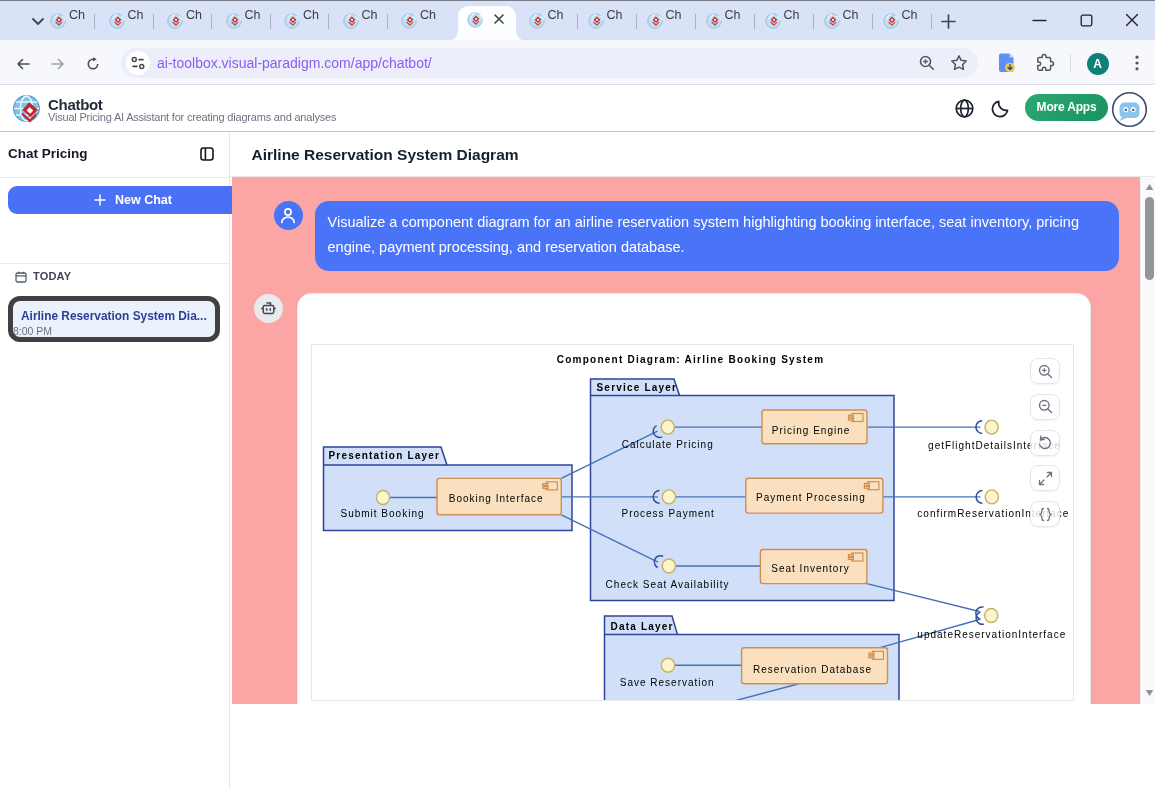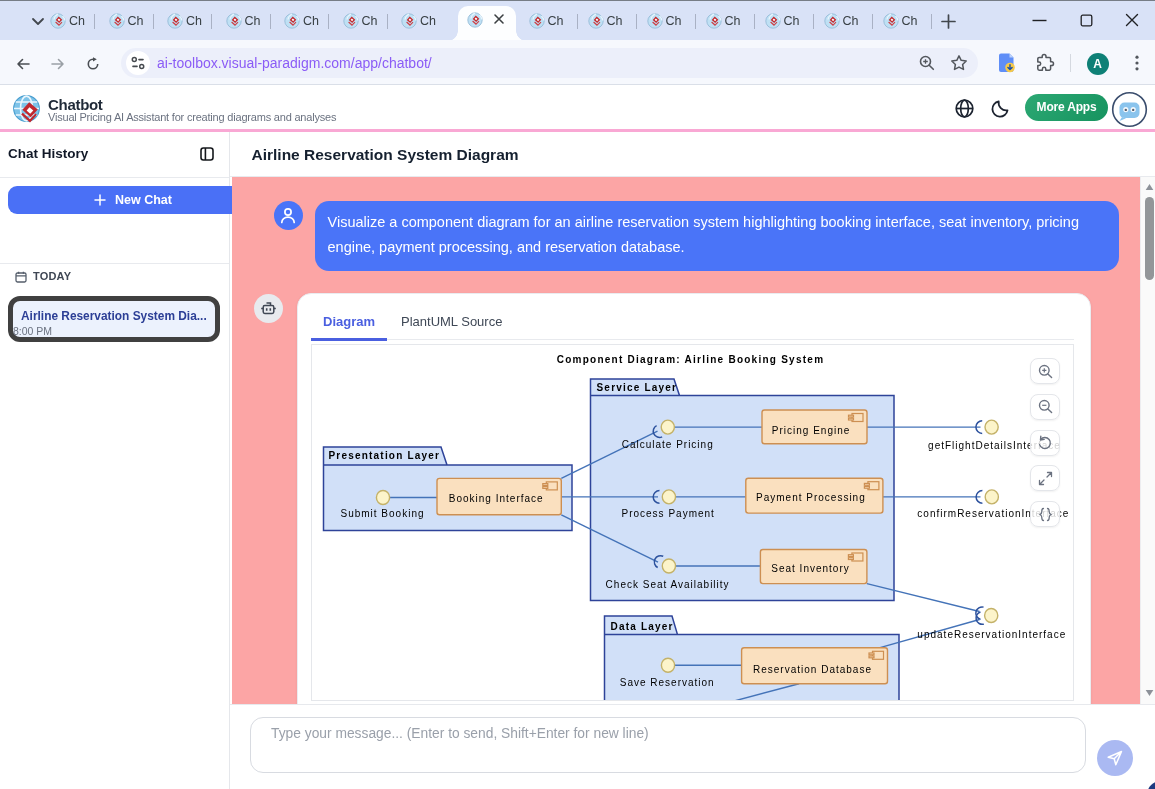--- a/index.html
+++ b/index.html
@@ -3,32 +3,32 @@
 <meta charset="utf-8">
 <style>
   * { margin:0; padding:0; box-sizing:border-box; }
   html,body { width:1155px; height:789px; overflow:hidden; font-family:"Liberation Sans", sans-serif; }
   .abs { position:absolute; }
   #stage { position:relative; width:1155px; height:789px; background:#fff; overflow:hidden; }
 
   
   #tabstrip { left:0; top:0; width:1155px; height:40px; background:#d9e2f7; border-top:1px solid #767d86; }
   .tabfav { position:absolute; top:12px; width:16px; height:16px; }
-  .tabtxt { position:absolute; top:13px; font-size:12.5px; color:#394045; }
+  .tabtxt { position:absolute; top:7px; font-size:12.5px; color:#394045; }
   .tabsep { position:absolute; top:13px; width:1px; height:15px; background:#a9b1c4; }
   #activetab { position:absolute; left:458px; top:5px; width:58px; height:35px; background:#fdfeff; border-radius:10px 10px 0 0; }
 
   
   #toolbar { left:0; top:40px; width:1155px; height:45px; background:#f6f8fd; border-bottom:1px solid #dadfe8; }
   #omnibox { position:absolute; left:121px; top:8px; width:857px; height:30px; border-radius:15px; background:#eceffa; }
   #sitecirc { position:absolute; left:5px; top:3px; width:24px; height:24px; border-radius:50%; background:#fff; }
   #urltxt { position:absolute; left:36px; top:6.5px; font-size:14px; color:#8b5cf6; }
 
   
-  #appheader { left:0; top:85px; width:1155px; height:47px; background:#fff; border-bottom:3px solid #f9a8d4; }
+  #appheader { left:0; top:85px; width:1155px; height:47px; background:#fff; border-bottom:1px solid #f9a8d4; }
   #apptitle { position:absolute; left:48px; top:11px; font-size:15px; font-weight:bold; letter-spacing:-0.3px; color:#1f2937; }
   #appsub { position:absolute; left:48px; top:25.5px; font-size:11px; letter-spacing:-0.2px; color:#6b7280; }
   #moreapps { position:absolute; left:1025px; top:9px; width:83px; height:27px; border-radius:14px;
      background:linear-gradient(135deg,#2ca873,#16935f); color:#fff; font-size:12px; letter-spacing:-0.2px; font-weight:bold;
      text-align:center; line-height:27px; }
 
   
   #sidebar { left:0; top:132px; width:230px; height:657px; background:#fff; border-right:1px solid #e5e7eb; }
   .sdiv { position:absolute; left:0; width:229px; height:1px; background:#e8eaee; }
   #newchat { position:absolute; left:8px; top:53.5px; width:250px; height:28.5px; border-radius:9px; background:#4a70f6;
@@ -254,21 +254,21 @@
     <circle cx="18.5" cy="18.5" r="16.8" fill="#fff" stroke="#3a4d6d" stroke-width="1.6"></circle>
     <rect x="8.5" y="11.5" width="20" height="15.5" rx="5" fill="#8ac4ed"></rect>
     <circle cx="14.8" cy="18.6" r="2.6" fill="#f4f8fc"></circle>
     <circle cx="22.2" cy="18.6" r="2.6" fill="#f4f8fc"></circle>
     <circle cx="14.8" cy="18.9" r="1.2" fill="#57606e"></circle>
     <circle cx="22.2" cy="18.9" r="1.2" fill="#57606e"></circle>
     <path d="M11 26 L8.5 30 L15 27.2 Z" fill="#8ac4ed"></path>
   </svg>
 </div>
   <div class="abs" id="sidebar">
-  <span class="abs" style="left:8px;top:14px;font-size:13.5px;font-weight:bold;color:#111827">Chat History</span>
+  <span class="abs" style="left:8px;top:14px;font-size:13.5px;font-weight:bold;color:#111827">Chat Pricing</span>
   <svg class="abs" style="left:200px;top:15px" width="14" height="14" viewBox="0 0 14 14">
     <rect x="1" y="1" width="12" height="12" rx="2.4" fill="none" stroke="#15181c" stroke-width="1.6"></rect>
     <path d="M5.4 1 V13" stroke="#15181c" stroke-width="1.6"></path>
   </svg>
   <span class="sdiv" style="top:45px"></span>
   <div id="newchat">
     <svg width="12" height="12" viewBox="0 0 12 12">
           <path d="M6 1 V11 M1 6 H11" stroke="#fff" stroke-width="1.5" stroke-linecap="round"></path>
         </svg>
     <span style="font-size:12.5px;font-weight:bold">New Chat</span>
@@ -300,25 +300,20 @@
   <div id="ububble">Visualize a component diagram for an airline reservation system highlighting booking interface, seat inventory, pricing<br>engine, payment processing, and reservation database.</div>
   <div id="bavatar">
     <svg style="position:absolute;left:6px;top:6px" width="17" height="17" viewBox="0 0 17 17">
       <rect x="3.2" y="5.6" width="10.6" height="7.8" rx="1.6" fill="none" stroke="#3f4754" stroke-width="1.5"></rect>
       <path d="M6.5 3 h4 v2.6" fill="none" stroke="#3f4754" stroke-width="1.5"></path>
       <path d="M1.2 8.6 H3.2 M13.8 8.6 H15.8" stroke="#3f4754" stroke-width="1.5"></path>
       <path d="M6.7 8.3 v2.4 M10.3 8.3 v2.4" stroke="#3f4754" stroke-width="1.6"></path>
     </svg>
   </div>
   <div id="card">
-    <div id="tabrow">
-      <span class="ctab" style="left:12px;color:#4a5fe0;font-weight:bold">Diagram</span>
-      <span class="ctab" style="left:90px;color:#3f4856">PlantUML Source</span>
-      <span style="position:absolute;left:0;top:44px;width:76px;height:2.5px;background:#4a5fe0"></span>
-    </div>
     <div id="diagbox">
           <svg width="763" height="357" viewBox="308 343 763 357" style="position:absolute;left:0;top:0">
 <g font-family="Liberation Sans, sans-serif">
 <text x="686.5" y="361" font-size="10px" font-weight="bold" letter-spacing="1.25" text-anchor="middle" fill="#000">Component Diagram: Airline Booking System</text>
 <path d="M319.5 463 V445 H437 L443 463 H568 V528.5 H319.5 Z M319.5 463 H443" fill="#d1e0f8" stroke="#2e4399" stroke-width="1.5" stroke-linejoin="miter"></path>
               <text x="324.5" y="456.8" font-size="10px" font-weight="bold" letter-spacing="1.2" fill="#000">Presentation Layer</text>
 <path d="M586.5 393.5 V377 H670 L675.5 393.5 H890 V598.5 H586.5 Z M586.5 393.5 H675.5" fill="#d1e0f8" stroke="#2e4399" stroke-width="1.5" stroke-linejoin="miter"></path>
               <text x="592.5" y="388.8" font-size="10px" font-weight="bold" letter-spacing="1.2" fill="#000">Service Layer</text>
 <path d="M600.5 632.6 V614 H668 L673.5 632.6 H895 V706 H600.5 Z M600.5 632.6 H673.5" fill="#d1e0f8" stroke="#2e4399" stroke-width="1.5" stroke-linejoin="miter"></path>
               <text x="606.5" y="628" font-size="10px" font-weight="bold" letter-spacing="1.2" fill="#000">Data Layer</text>
@@ -436,22 +431,13 @@
   <div id="sbtrack">
     <svg style="position:absolute;left:4px;top:6px" width="9" height="8" viewBox="0 0 9 8">
           <path d="M4.5 1 L8.3 7 H0.7 Z" fill="#8d9199"></path>
         </svg>
     <div id="sbthumb"></div>
     <svg style="position:absolute;left:4px;top:512px" width="9" height="8" viewBox="0 0 9 8">
           <path d="M4.5 7 L8.3 1 H0.7 Z" fill="#8d9199"></path>
         </svg>
   </div>
 </div>
-  <div class="abs" id="inputrow">
-  <div id="msgbox">Type your message... (Enter to send, Shift+Enter for new line)</div>
-  <div id="sendbtn">
-    <svg style="position:absolute;left:9px;top:9px" width="18" height="18" viewBox="0 0 18 18">
-      <path d="M2.2 8.2 L15.5 2.5 L9.8 15.8 L8.2 9.8 Z M8.2 9.8 L15.5 2.5" fill="none" stroke="#fff" stroke-width="1.5" stroke-linejoin="round"></path>
-    </svg>
-  </div>
-  <div id="cornerwidget"></div>
 </div>
-</div>
 
 </body></html>

